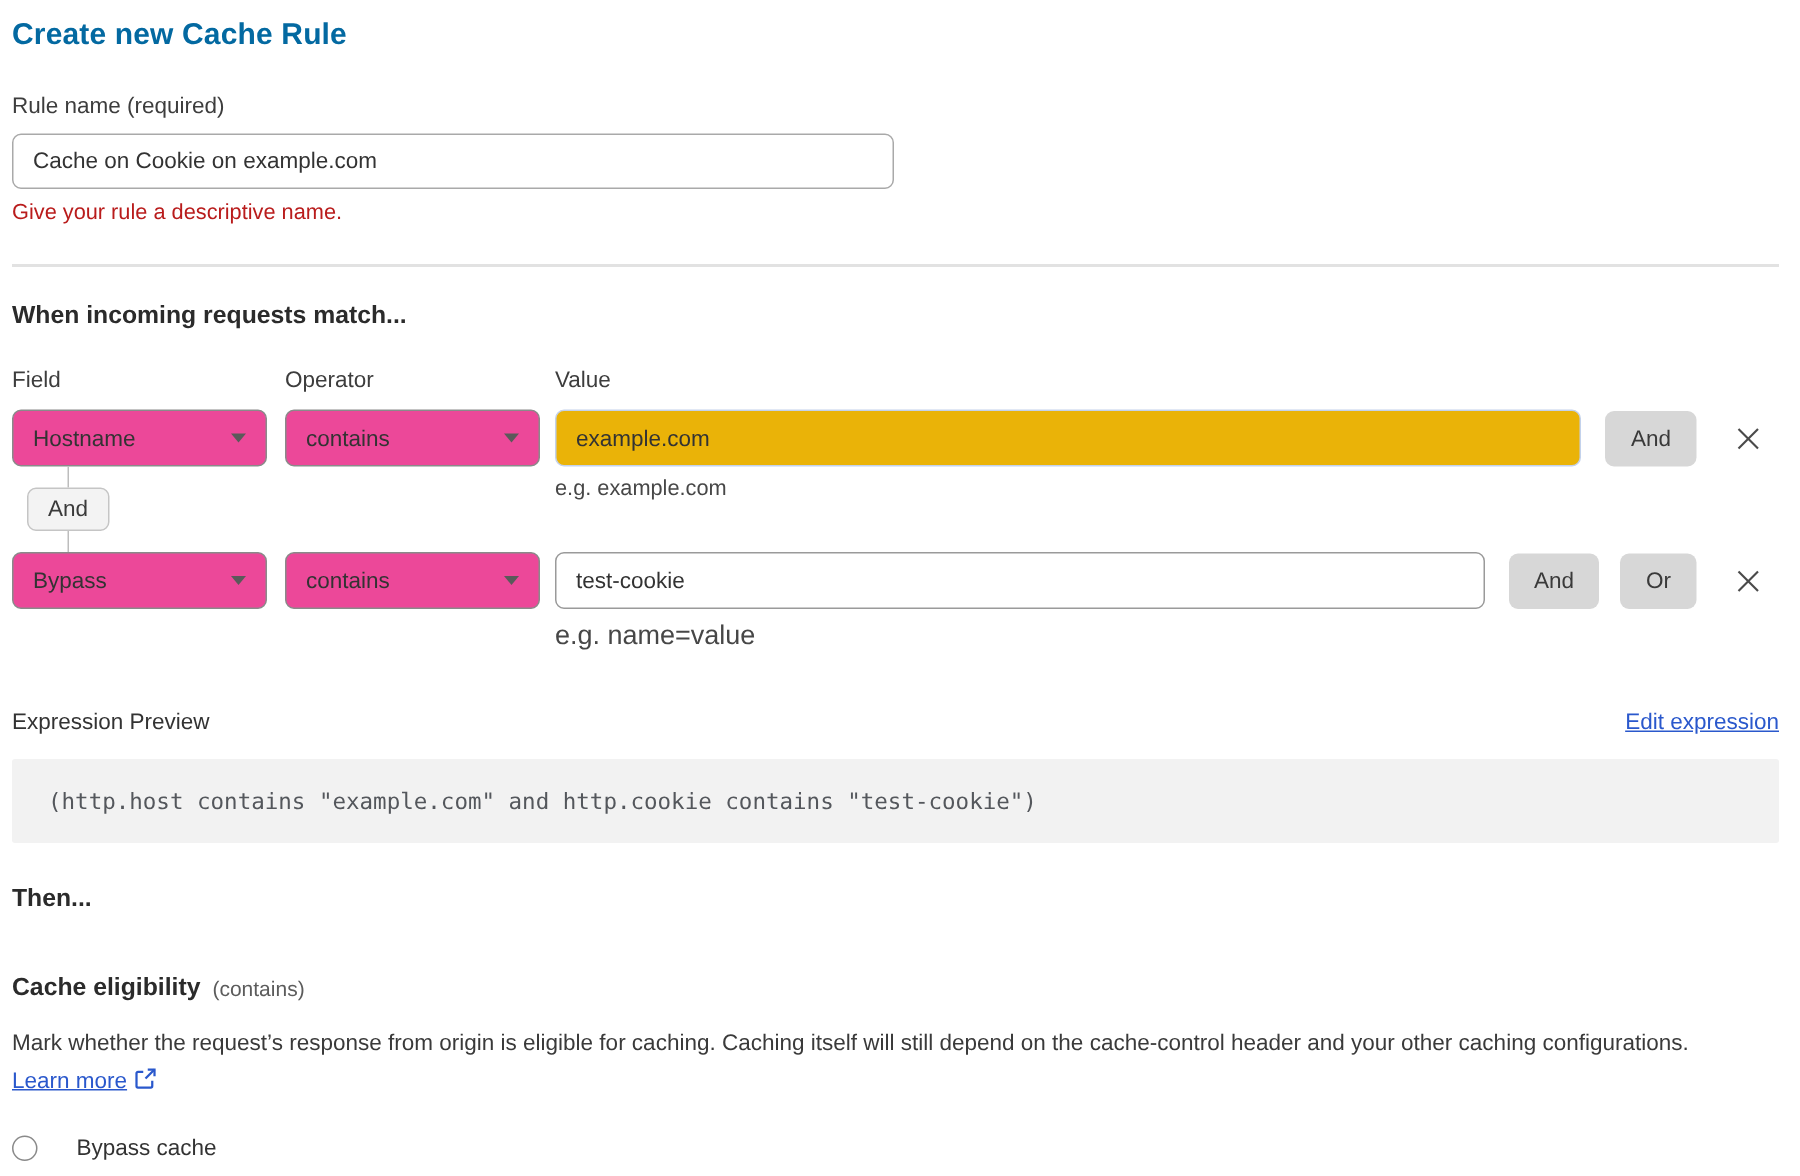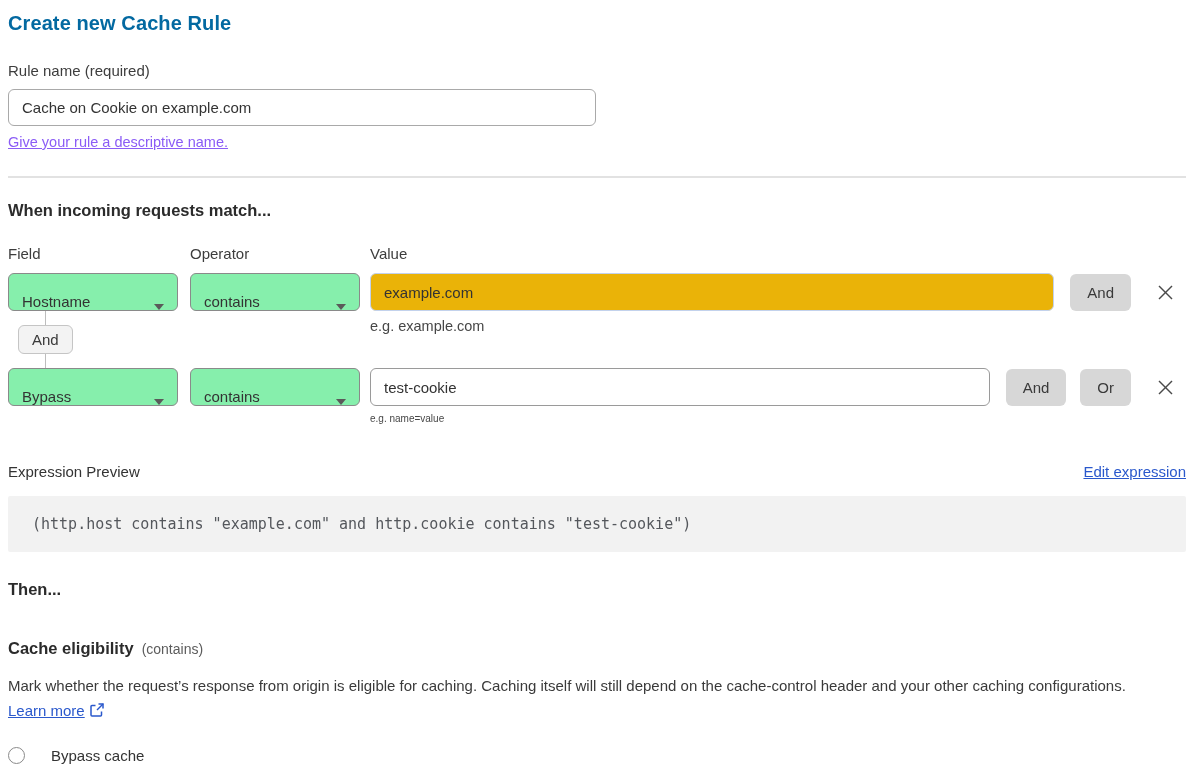--- a/index.html
+++ b/index.html
@@ -31,21 +31,21 @@
     height: 37px;
     border: 1px solid #a9a9a9;
     border-radius: 6px;
     padding: 14px 13px;
     font-size: 15px;
     color: #333;
     font-family: "Liberation Sans", "DejaVu Sans", sans-serif;
     outline: none;
     display: block;
   }
-  .rule-name-helper { margin-top: 8px; font-size: 14.5px; color: #8b5cf6; text-decoration: underline; }
+  .rule-name-helper { margin-top: 8px; font-size: 14.5px; color: #b91c1c; }
 
   .divider {
     margin-top: 26px;
     height: 2px;
     background: #e2e2e2;
     border: none;
     width: 1178px;
   }
 
   h2.section-heading {
@@ -70,23 +70,23 @@
     display: flex;
     align-items: center;
     margin-top: 11px;
     width: 1170px;
   }
   .select-box {
     width: 170px;
     height: 38px;
     border: 1px solid #8a8a8a;
     border-radius: 6px;
-    background: #86efac;
-    display: flex;
-    align-items: flex-end;
+    background: #ec4899;
+    display: flex;
+    align-items: center;
     justify-content: space-between;
     padding: 0 13px;
     font-size: 15px;
     color: #333;
     cursor: pointer;
     flex: 0 0 auto;
   }
   .select-box + .select-box { margin-left: 12px; }
   .chevron {
     width: 0; height: 0;
@@ -167,21 +167,21 @@
     border-radius: 6px;
     padding: 5px 13px;
     font-size: 15px;
     color: #3a3a3a;
     font-family: "Liberation Sans", "DejaVu Sans", sans-serif;
     cursor: pointer;
   }
   .hint-row-2 {
     margin-left: 362px;
     margin-top: 7px;
-    font-size: 10px;
+    font-size: 18px;
     color: #474747;
   }
 
   
   .expr-header {
     display: flex;
     justify-content: space-between;
     align-items: flex-end;
     margin-top: 39px;
     width: 1178px;

